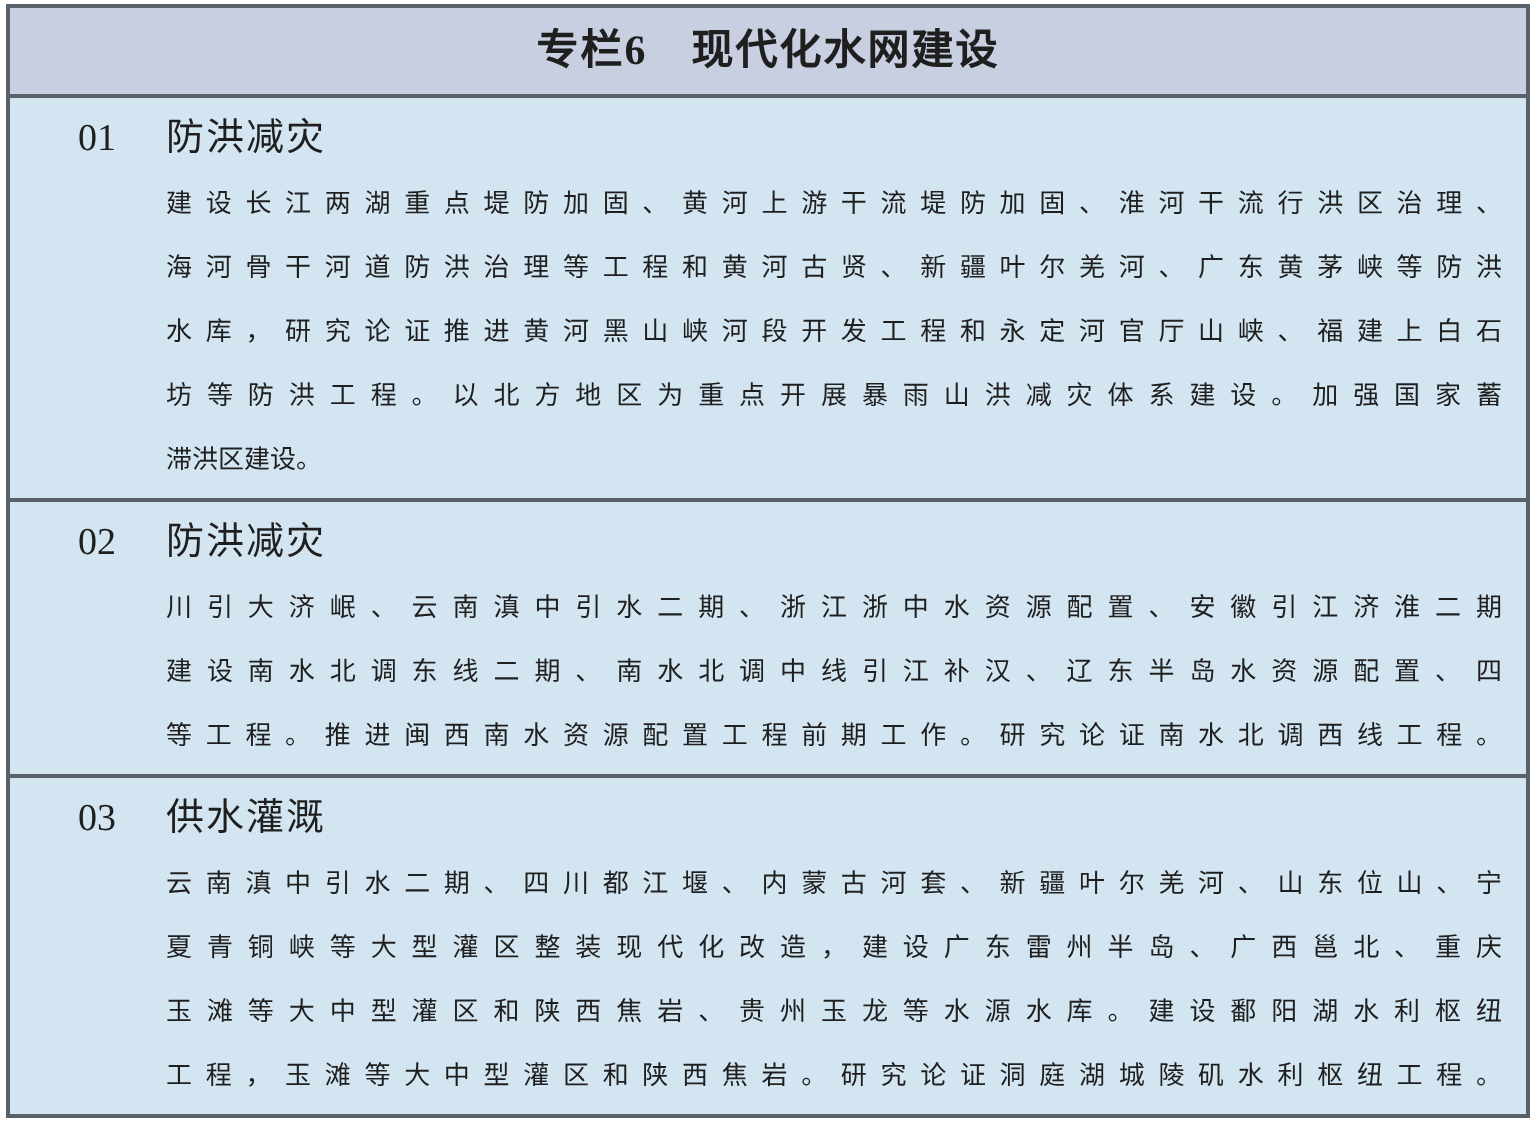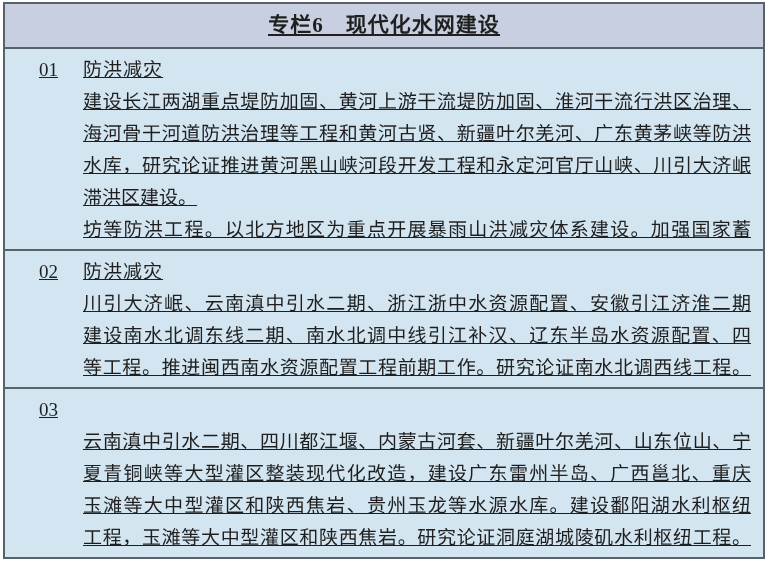--- a/index.html
+++ b/index.html
@@ -1,21 +1,21 @@
 <!DOCTYPE html>
 <html lang="zh-CN" style="--header-bg: #c7cfe0; --body-bg: #d3e5f1; --rule: #59626a; --text: #1f1f1f;"><head>
 <meta charset="utf-8">
 <style>
   :root {
     --header-bg: #c7cfe0;
     --body-bg: #d3e5f1;
     --rule: #59626a;
     --text: #1f1f1f;
   }
-  * { margin: 0; padding: 0; box-sizing: border-box; text-decoration: underline; }
+  * { margin: 0; padding: 0; box-sizing: border-box; }
   html, body {
     width: 768px;
     background: #ffffff;
     font-family: "Liberation Serif", "DejaVu Serif", serif;
     color: var(--text);
   }
   .page {
     width: 768px;
     height: 566px;
     background: #ffffff;
@@ -54,21 +54,21 @@
     width: 44px;
     flex: 0 0 44px;
   }
   .section-title {
     letter-spacing: 1px;
   }
   .section-body {
     margin-left: 44px;
   }
   .body-line {
-    font-size: 19px;
+    font-size: 13px;
     line-height: 32px;
     text-align: justify;
     text-align-last: justify;
     text-justify: inter-character;
     overflow: hidden;
     white-space: nowrap;
   }
   .body-line.short {
     text-align-last: left;
   }
@@ -86,41 +86,42 @@
     <div class="box-body">
 
       <div class="section">
         <div class="section-heading">
           <span class="section-number">01</span>
           <span class="section-title">防洪减灾</span>
         </div>
         <div class="section-body">
           <div class="body-line">建设长江两湖重点堤防加固、黄河上游干流堤防加固、淮河干流行洪区治理、</div>
           <div class="body-line">海河骨干河道防洪治理等工程和黄河古贤、新疆叶尔羌河、广东黄茅峡等防洪</div>
-          <div class="body-line">水库，研究论证推进黄河黑山峡河段开发工程和永定河官厅山峡、川引大济岷</div>
+          <div class="body-line">水库，研究论证推进黄河黑山峡河段开发工程和永定河官厅山峡、福建上白石</div>
+          <div class="body-line">坊等防洪工程。以北方地区为重点开展暴雨山洪减灾体系建设。加强国家蓄</div>
           <div class="body-line short">滞洪区建设。</div>
-          <div class="body-line">坊等防洪工程。以北方地区为重点开展暴雨山洪减灾体系建设。加强国家蓄</div>
         </div>
       </div>
 
       <div class="section">
         <div class="section-heading">
           <span class="section-number">02</span>
           <span class="section-title">防洪减灾</span>
         </div>
         <div class="section-body">
           <div class="body-line">川引大济岷、云南滇中引水二期、浙江浙中水资源配置、安徽引江济淮二期</div>
           <div class="body-line">建设南水北调东线二期、南水北调中线引江补汉、辽东半岛水资源配置、四</div>
           <div class="body-line">等工程。推进闽西南水资源配置工程前期工作。研究论证南水北调西线工程。</div>
         </div>
       </div>
 
       <div class="section">
         <div class="section-heading">
           <span class="section-number">03</span>
+          <span class="section-title">供水灌溉</span>
         </div>
         <div class="section-body">
           <div class="body-line">云南滇中引水二期、四川都江堰、内蒙古河套、新疆叶尔羌河、山东位山、宁</div>
           <div class="body-line">夏青铜峡等大型灌区整装现代化改造，建设广东雷州半岛、广西邕北、重庆</div>
           <div class="body-line">玉滩等大中型灌区和陕西焦岩、贵州玉龙等水源水库。建设鄱阳湖水利枢纽</div>
           <div class="body-line">工程，玉滩等大中型灌区和陕西焦岩。研究论证洞庭湖城陵矶水利枢纽工程。</div>
         </div>
       </div>
 
     </div>

